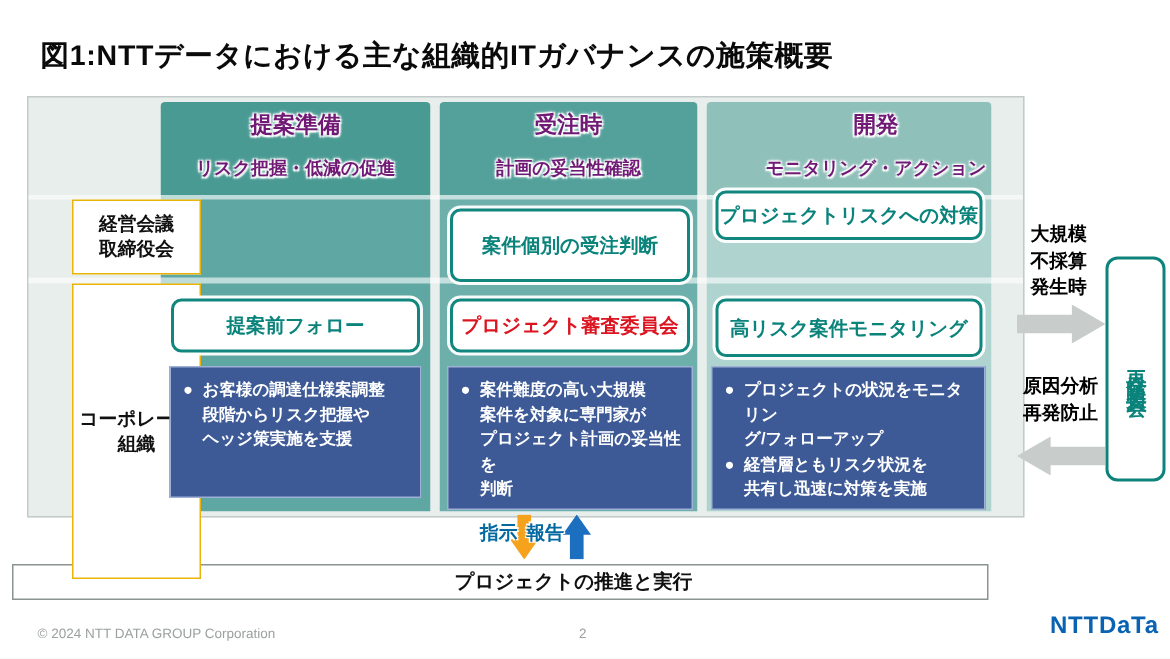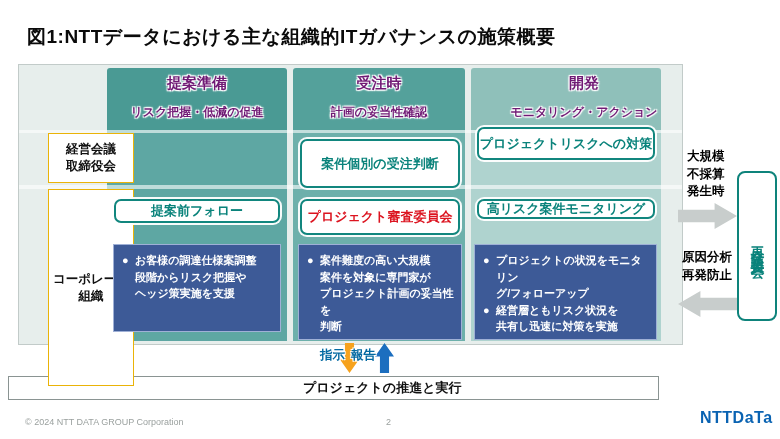--- a/index.html
+++ b/index.html
@@ -42,23 +42,23 @@
             font-size:12.5px; font-weight:bold; line-height:1.35; z-index:3;margin-left:28px; }
   .rh1 { top:133px; height:50px; }
   .rh2 { top:189px; height:197px; }
 
   .wbox { position:absolute; background:#fff; border:2px solid #11867e; border-radius:7px;
           box-shadow:0 0 0 2px rgba(255,255,255,0.95);
           display:flex; align-items:center; justify-content:center; text-align:center;
           font-size:13px; font-weight:bold; color:#0a837b; z-index:4; }
   .wb1 { left:300px; top:139px; width:160px; height:49px; }
   .wb2 { left:477px; top:127px; width:178px; height:33px; }
-  .wb3 { left:114px; top:199px; width:166px; height:24px; }
+  .wb3 { left:114px; top:199px; width:166px; height:36px; }
   .wb4 { left:300px; top:199px; width:160px; height:36px; color:#dc1420; }
-  .wb5 { left:477px; top:199px; width:178px; height:20px; }
+  .wb5 { left:477px; top:199px; width:178px; height:39px; }
 
   .dbox { position:absolute; background:#3d5a97; border:1px solid #9fb0d6; z-index:4;
           padding:7px 6px 6px 8px; color:#fff; }
   .db1 { left:113px; top:244px; width:168px; height:88px; }
   .db2 { left:298px; top:244px; width:164px; height:96px; }
   .db3 { left:474px; top:244px; width:183px; height:96px; }
   .bullet-row { display:flex; font-size:11px; line-height:1.5; font-weight:bold; }
   .bullet-mark { width:13px; flex:none; }
 
   .side-text { position:absolute; font-size:12.5px; font-weight:bold; line-height:1.4; color:#000; z-index:3; }

